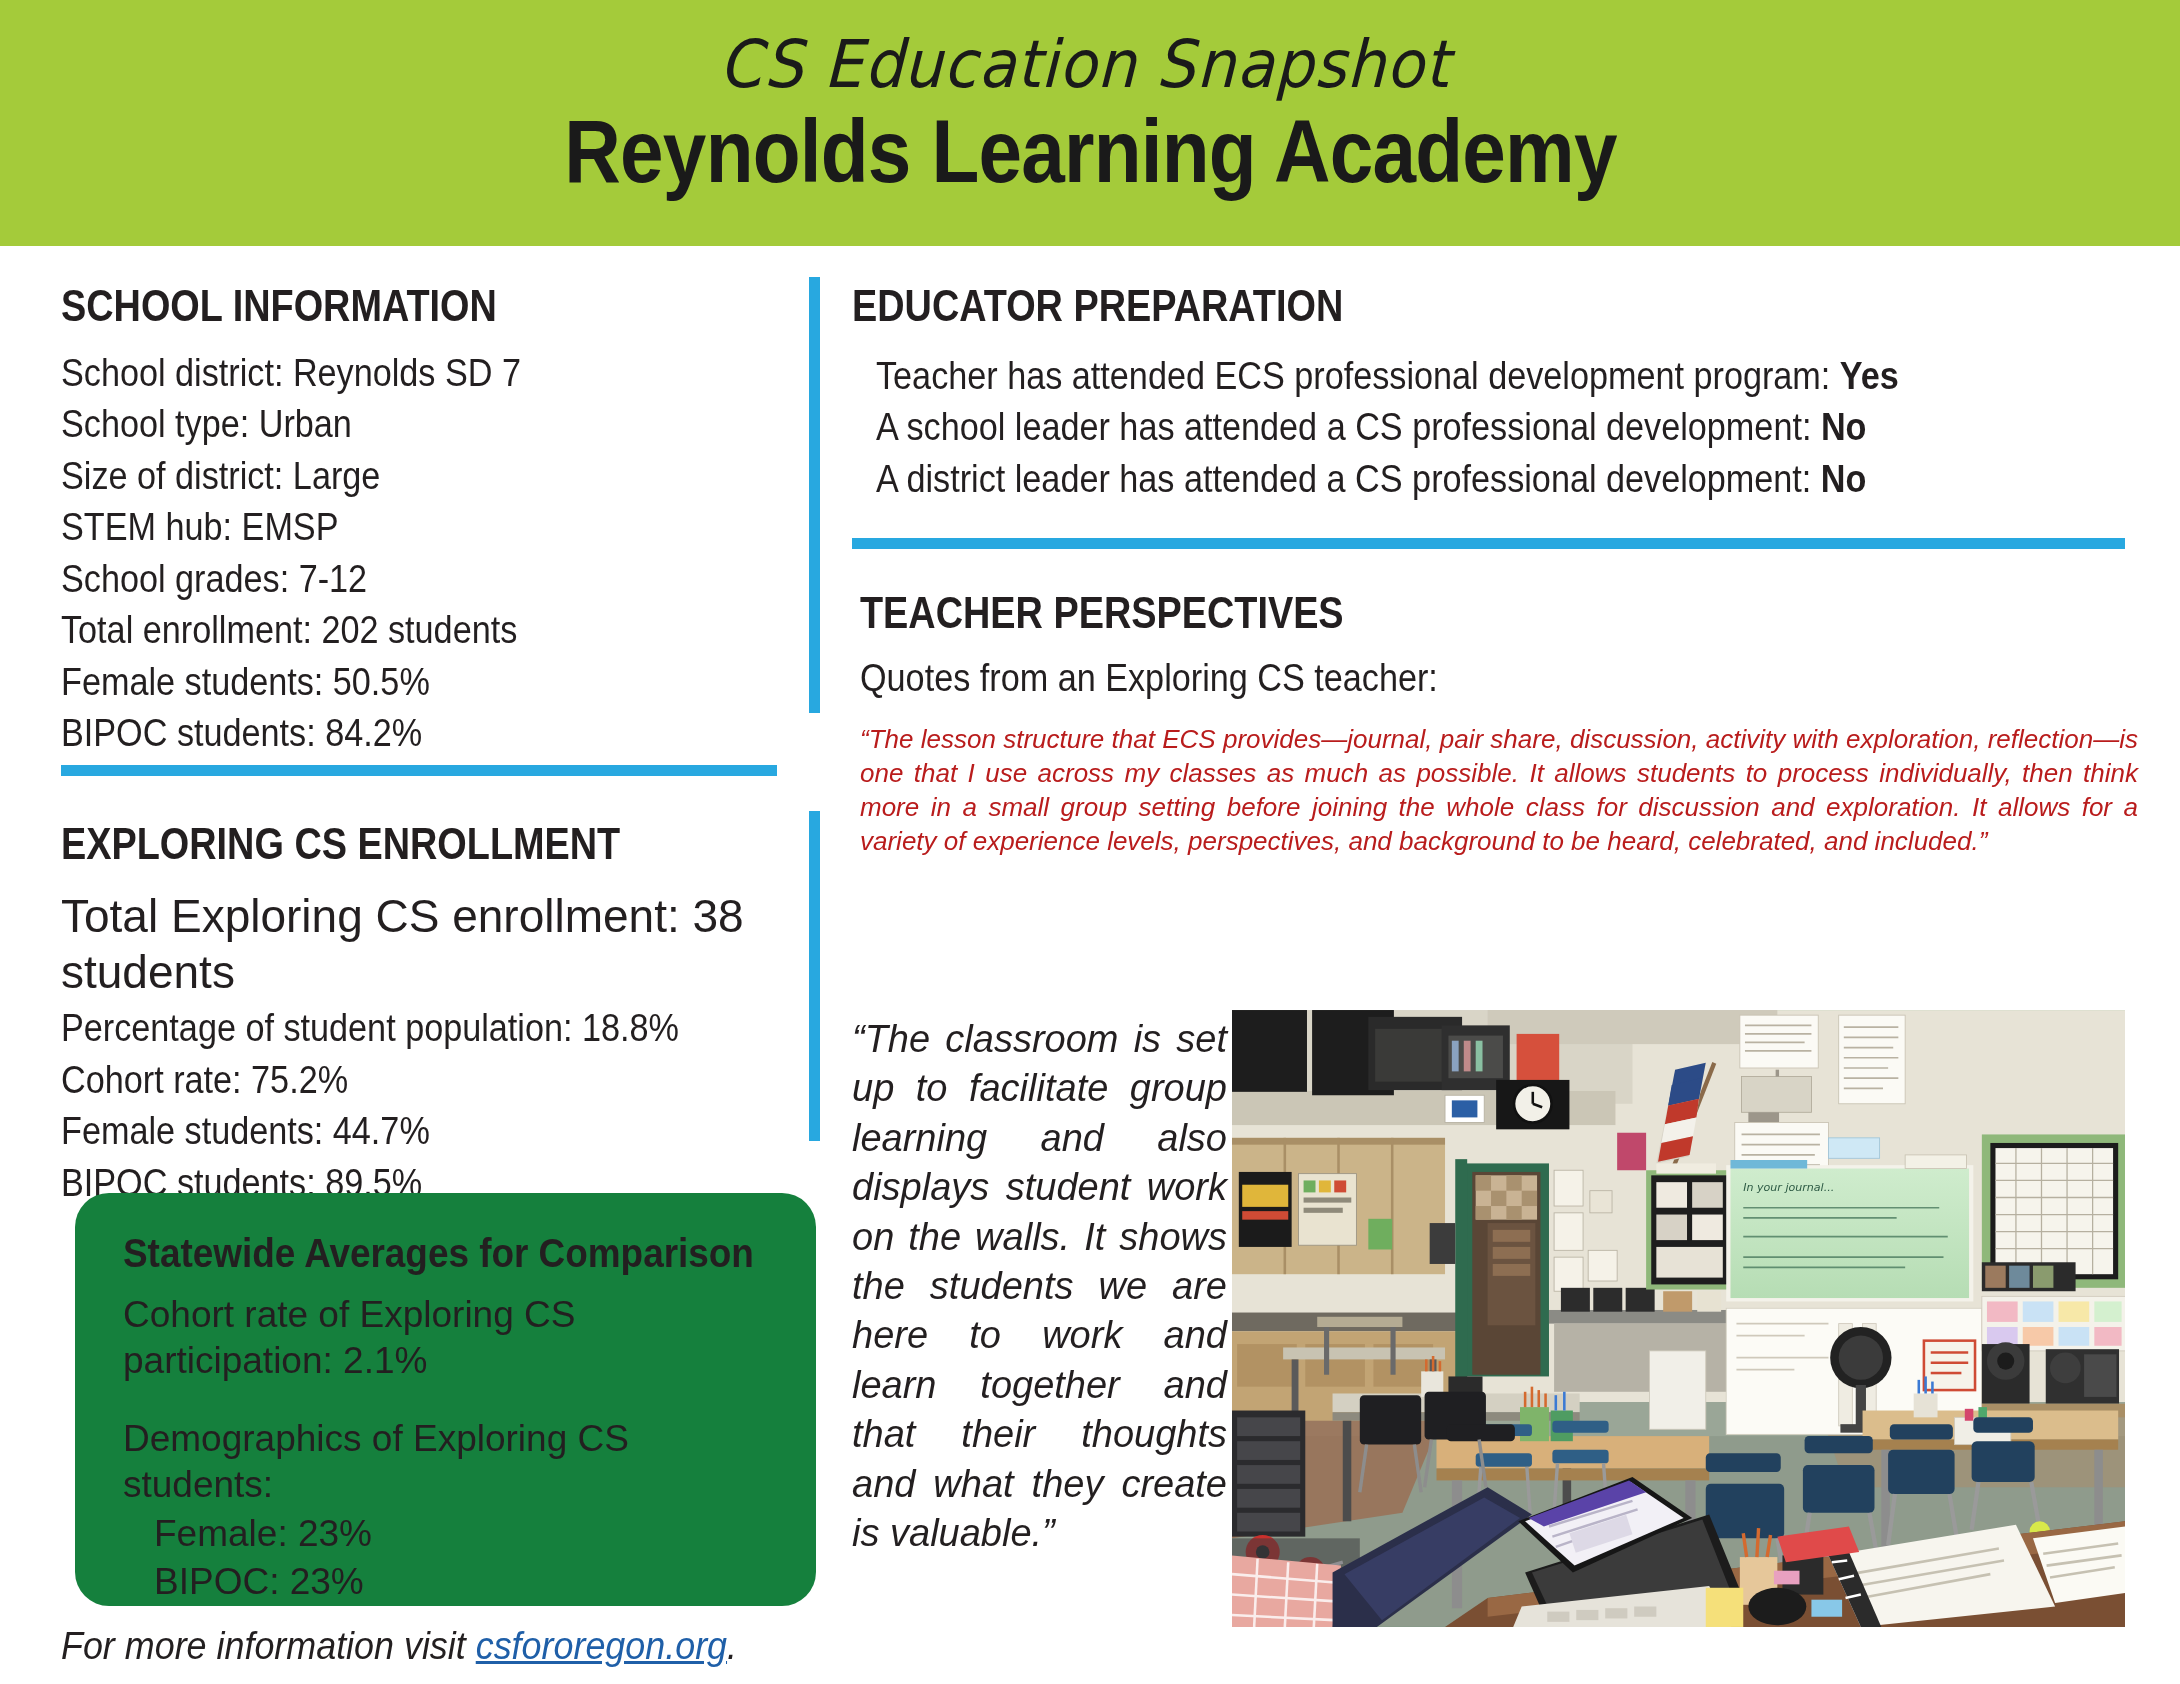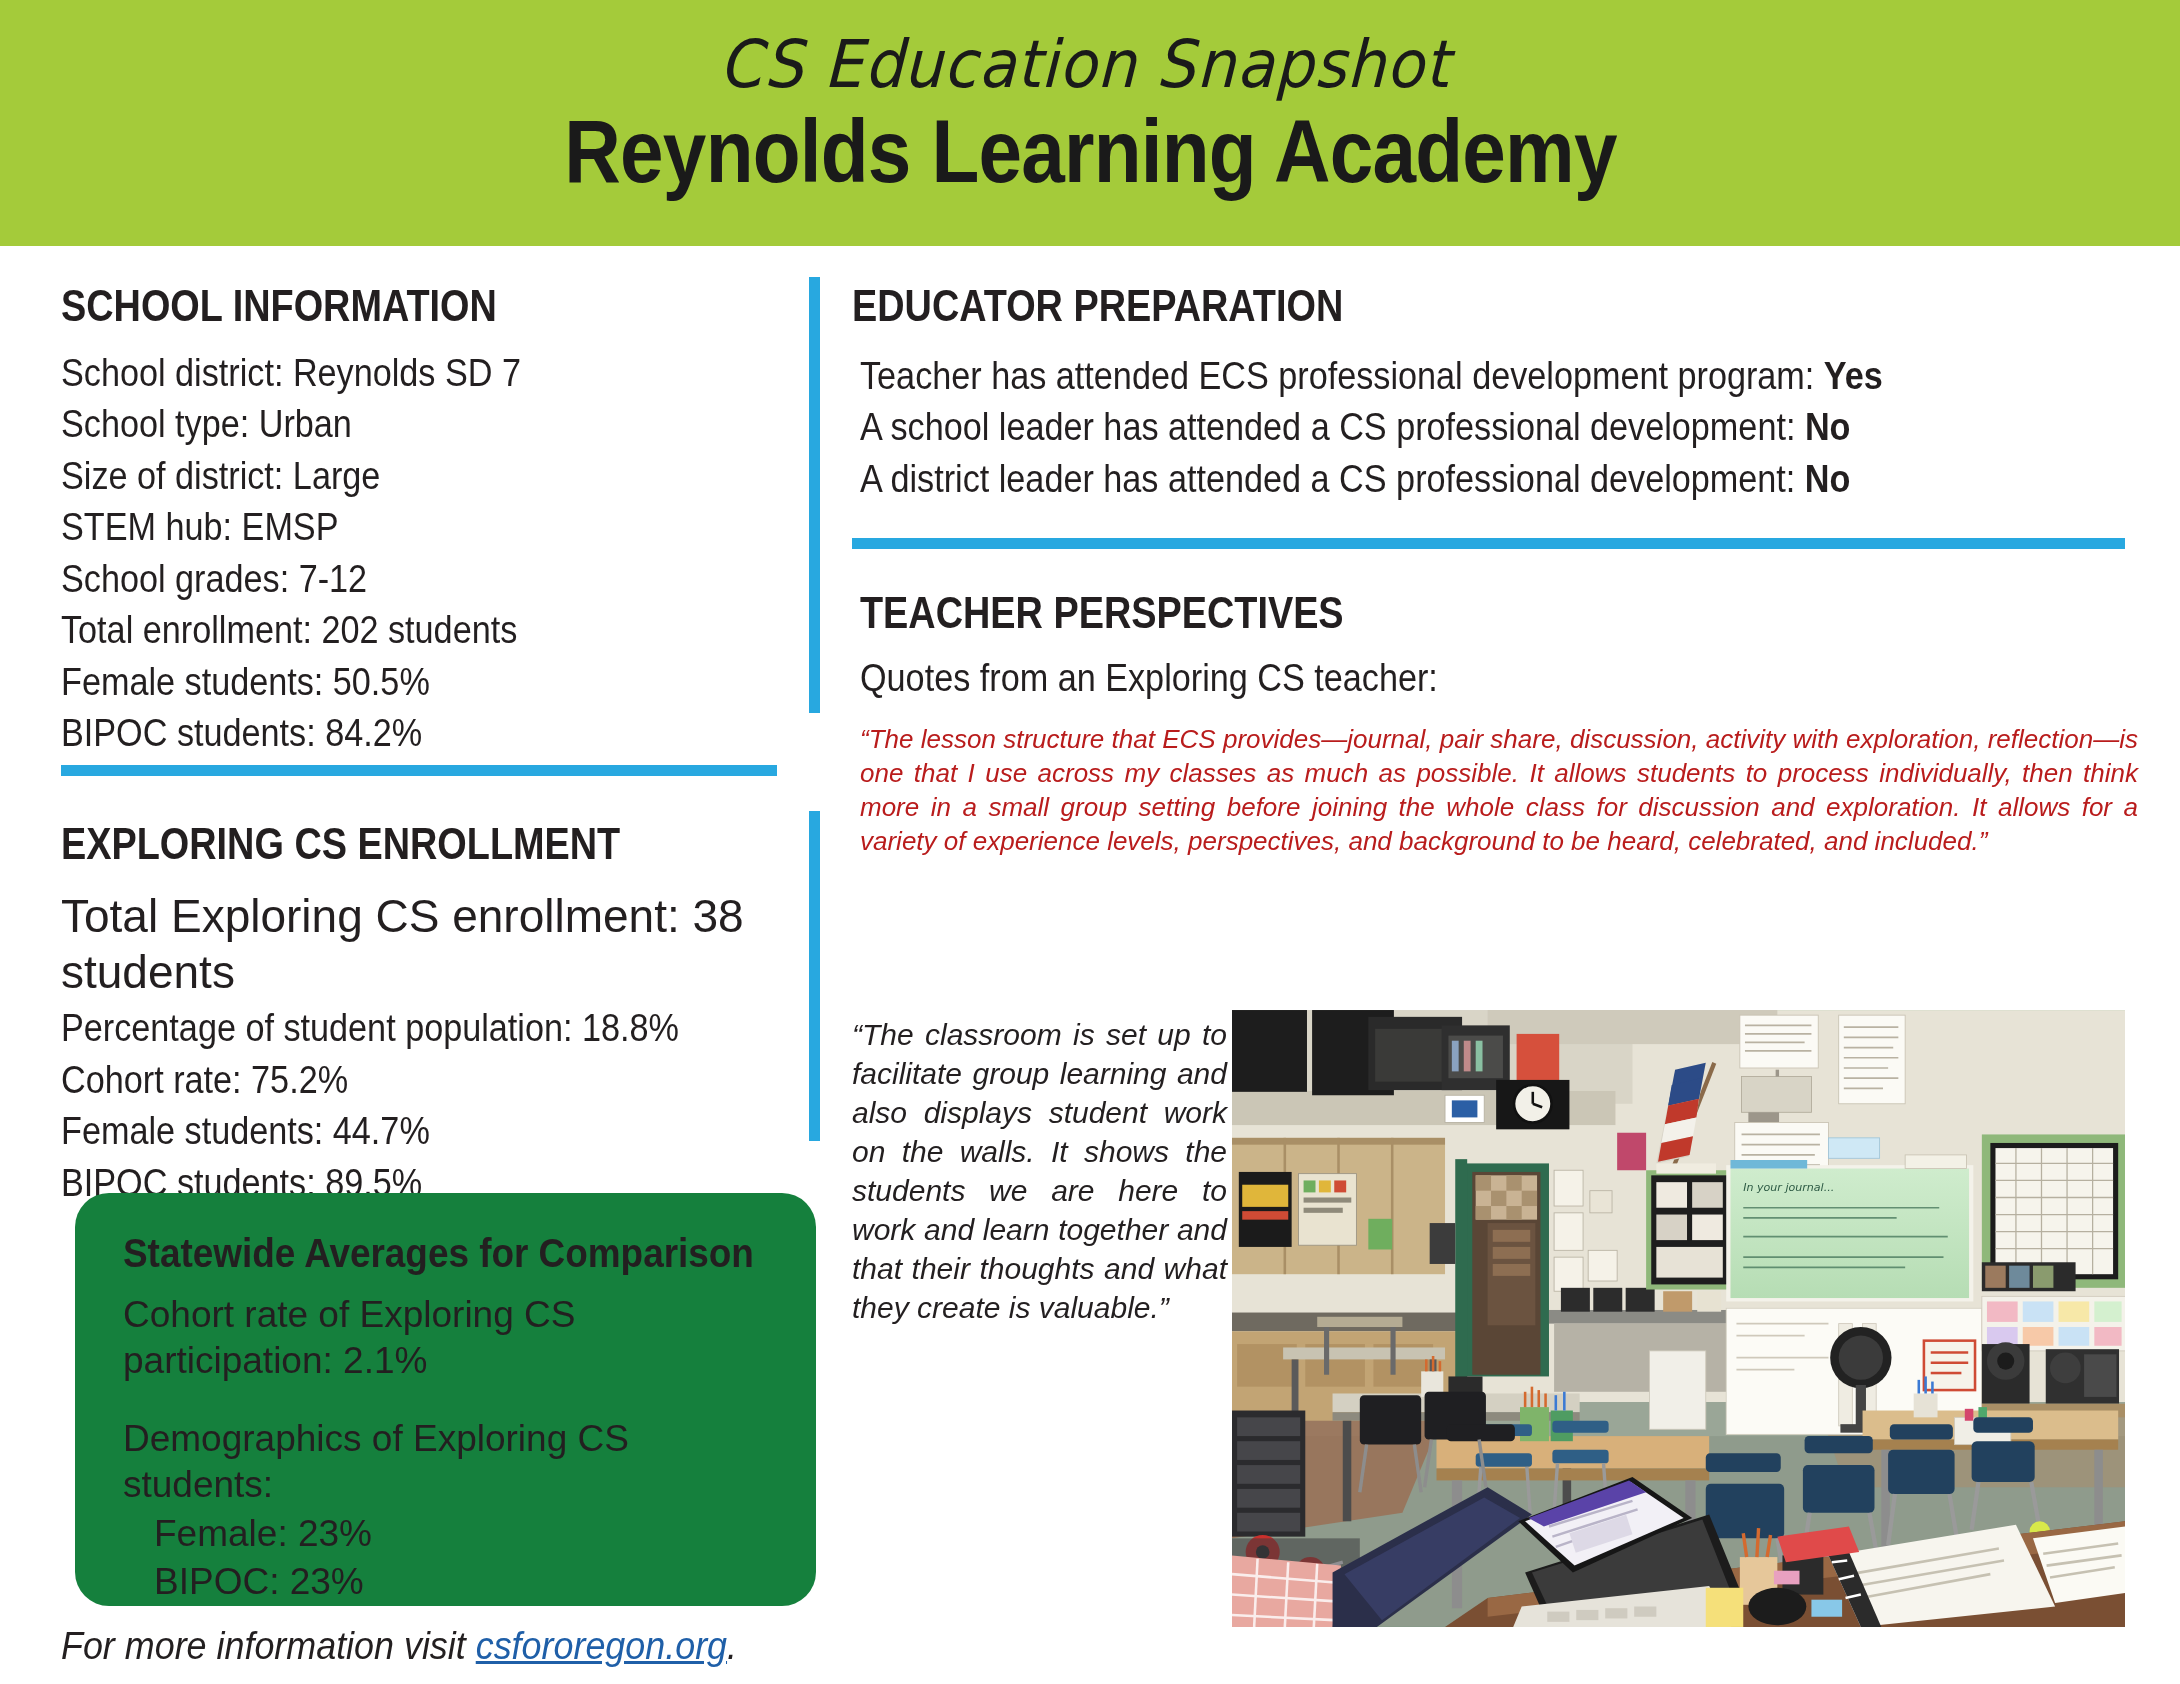--- a/index.html
+++ b/index.html
@@ -185,21 +185,21 @@
   #vbar-quotes   { left: 809px; top: 811px; height: 330px; }
   #divider-right { left: 852px; top: 538px; width: 1273px; }
 
   #educator-block {
     position: absolute;
     left: 852px;
     top: 281px;
     width: 1295px;
   }
   #educator-head { margin-bottom: 22px; }
-  #educator-list { margin-left: 8px; }
+  #educator-list { margin-left: 24px; }
   #educator-list .body-line { margin-bottom: 5.1px; }
 
   #perspectives-block {
     position: absolute;
     left: 852px;
     top: 588px;
     width: 1278px;
     margin-left: 8px;
   }
   #perspectives-head { margin-bottom: 17px; }
@@ -218,21 +218,21 @@
   }
 
   #quote-two {
     position: absolute;
     left: 852px;
     top: 1015px;
     width: 375px;
     font-family: "Liberation Sans Narrow", "Liberation Sans", sans-serif;
     font-style: italic;
     font-weight: 400;
-    font-size: 30px;
+    font-size: 38px;
     line-height: 1.30;
     text-align: justify;
     color: #231f20;
     margin: 0;
   }
 
   
   #classroom-photo {
     position: absolute;
     left: 1232px;

